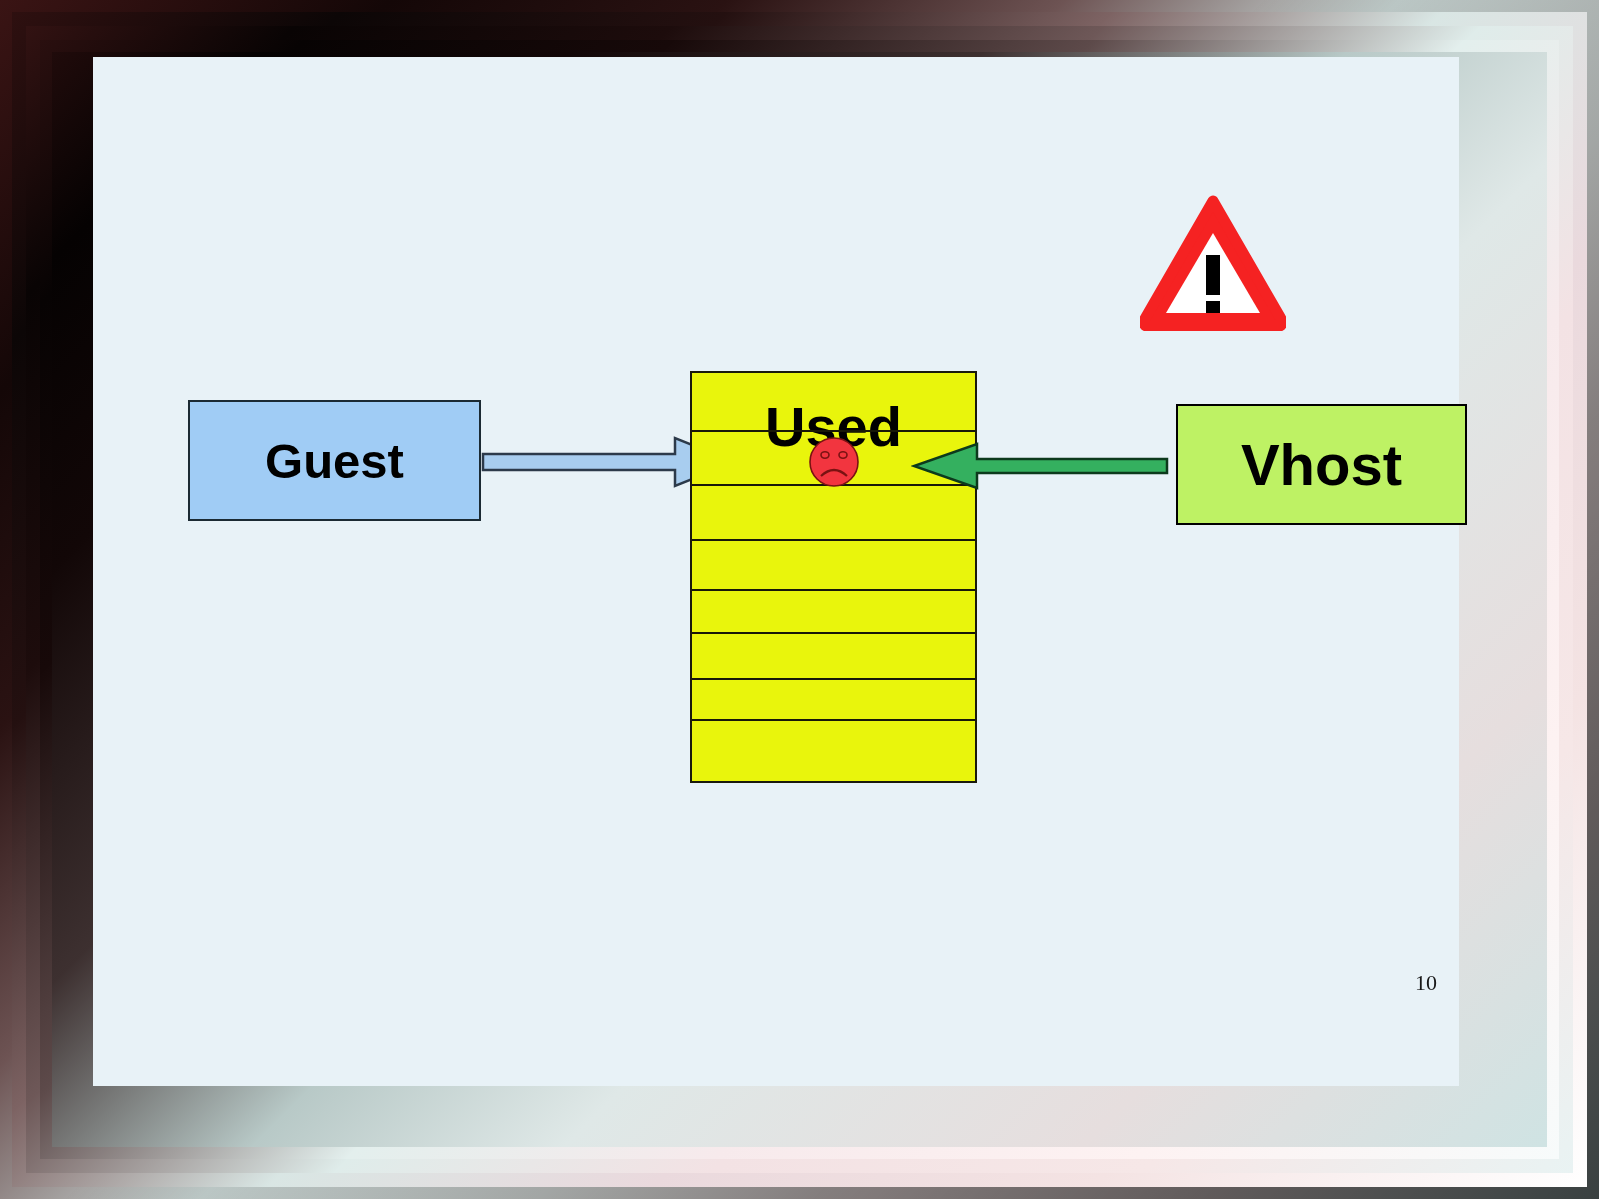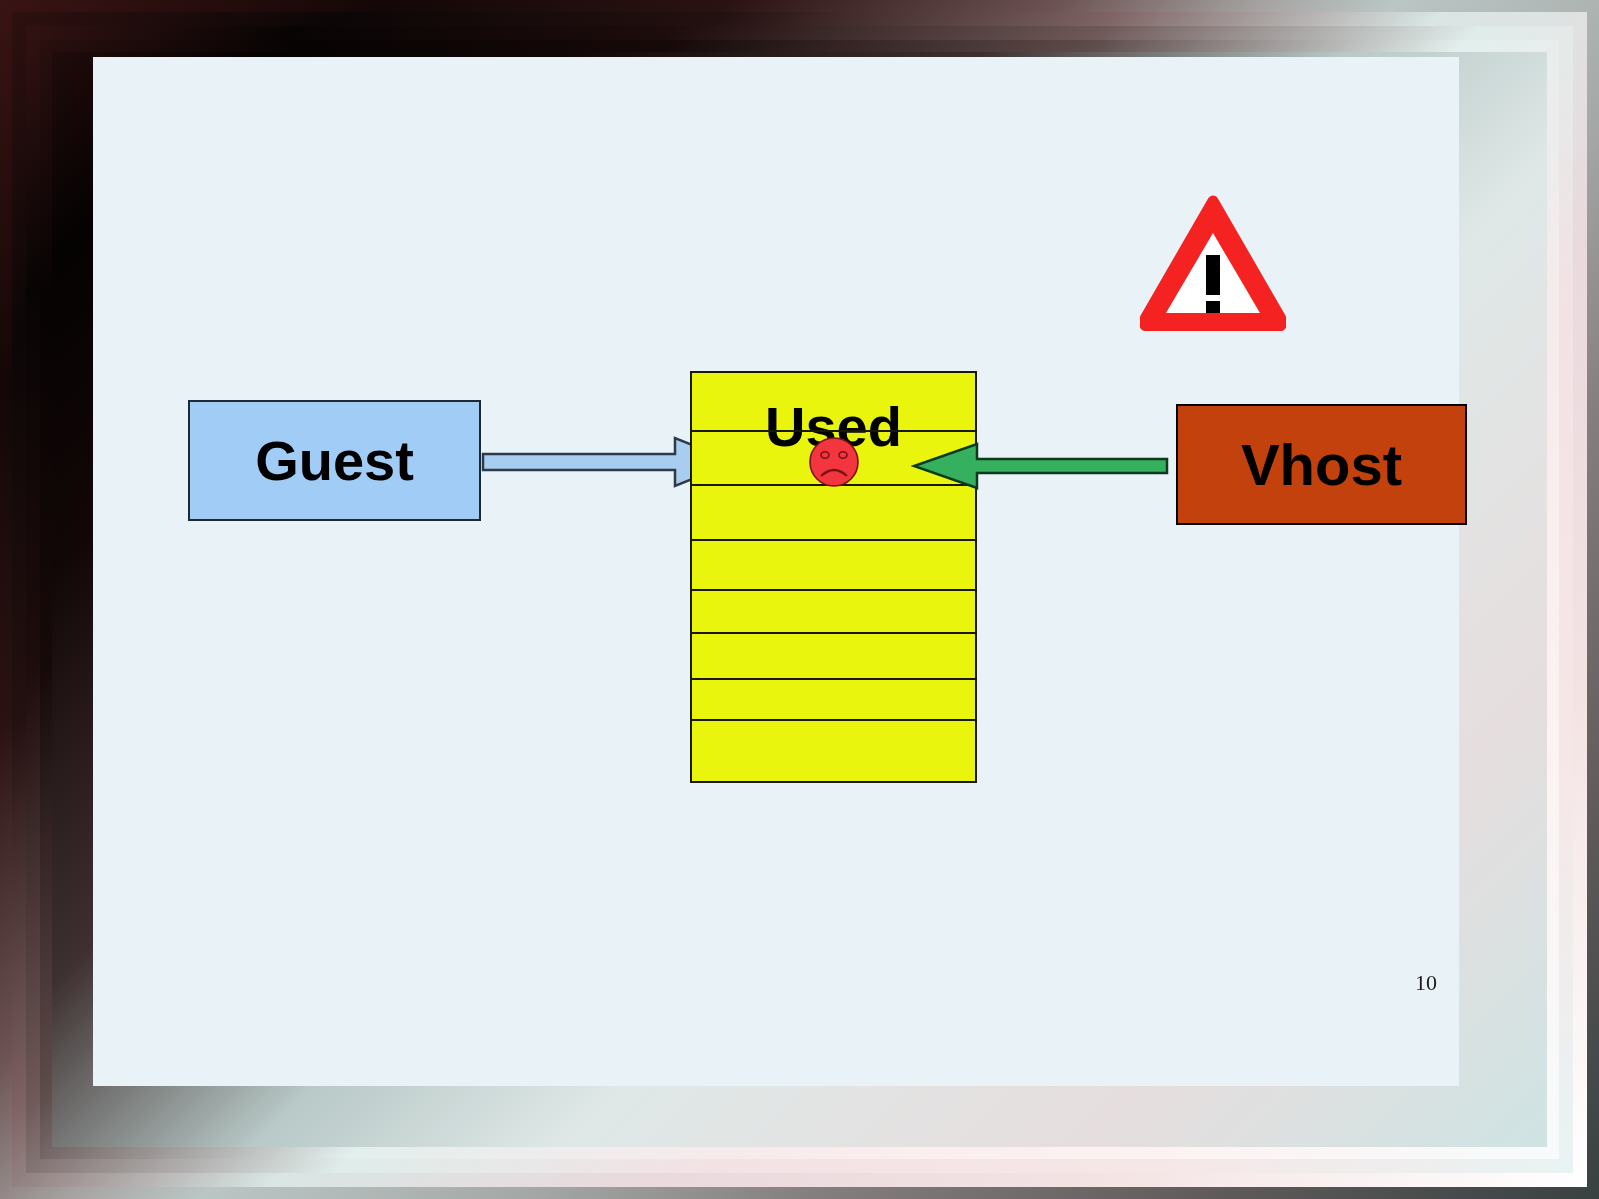--- a/index.html
+++ b/index.html
@@ -99,28 +99,28 @@
     color: #000000;
     font-weight: bold;
     border: 2px solid #1b2a33;
   }
   .guest-box {
     left: 95px;   
     top: 343px;   
     width: 293px;
     height: 121px;
     background: #a0ccf5;
-    font-size: 56px;
+    font-size: 49px;
   }
   .vhost-box {
     left: 1083px; 
     top: 347px;   
     width: 291px;
     height: 121px;
-    background: #c2410c;
+    background: #bef264;
     border-color: #000000;
     font-size: 58px;
   }
 
   
   .used-box {
     position: absolute;
     left: 597px;  
     top: 314px;   
     width: 287px;

